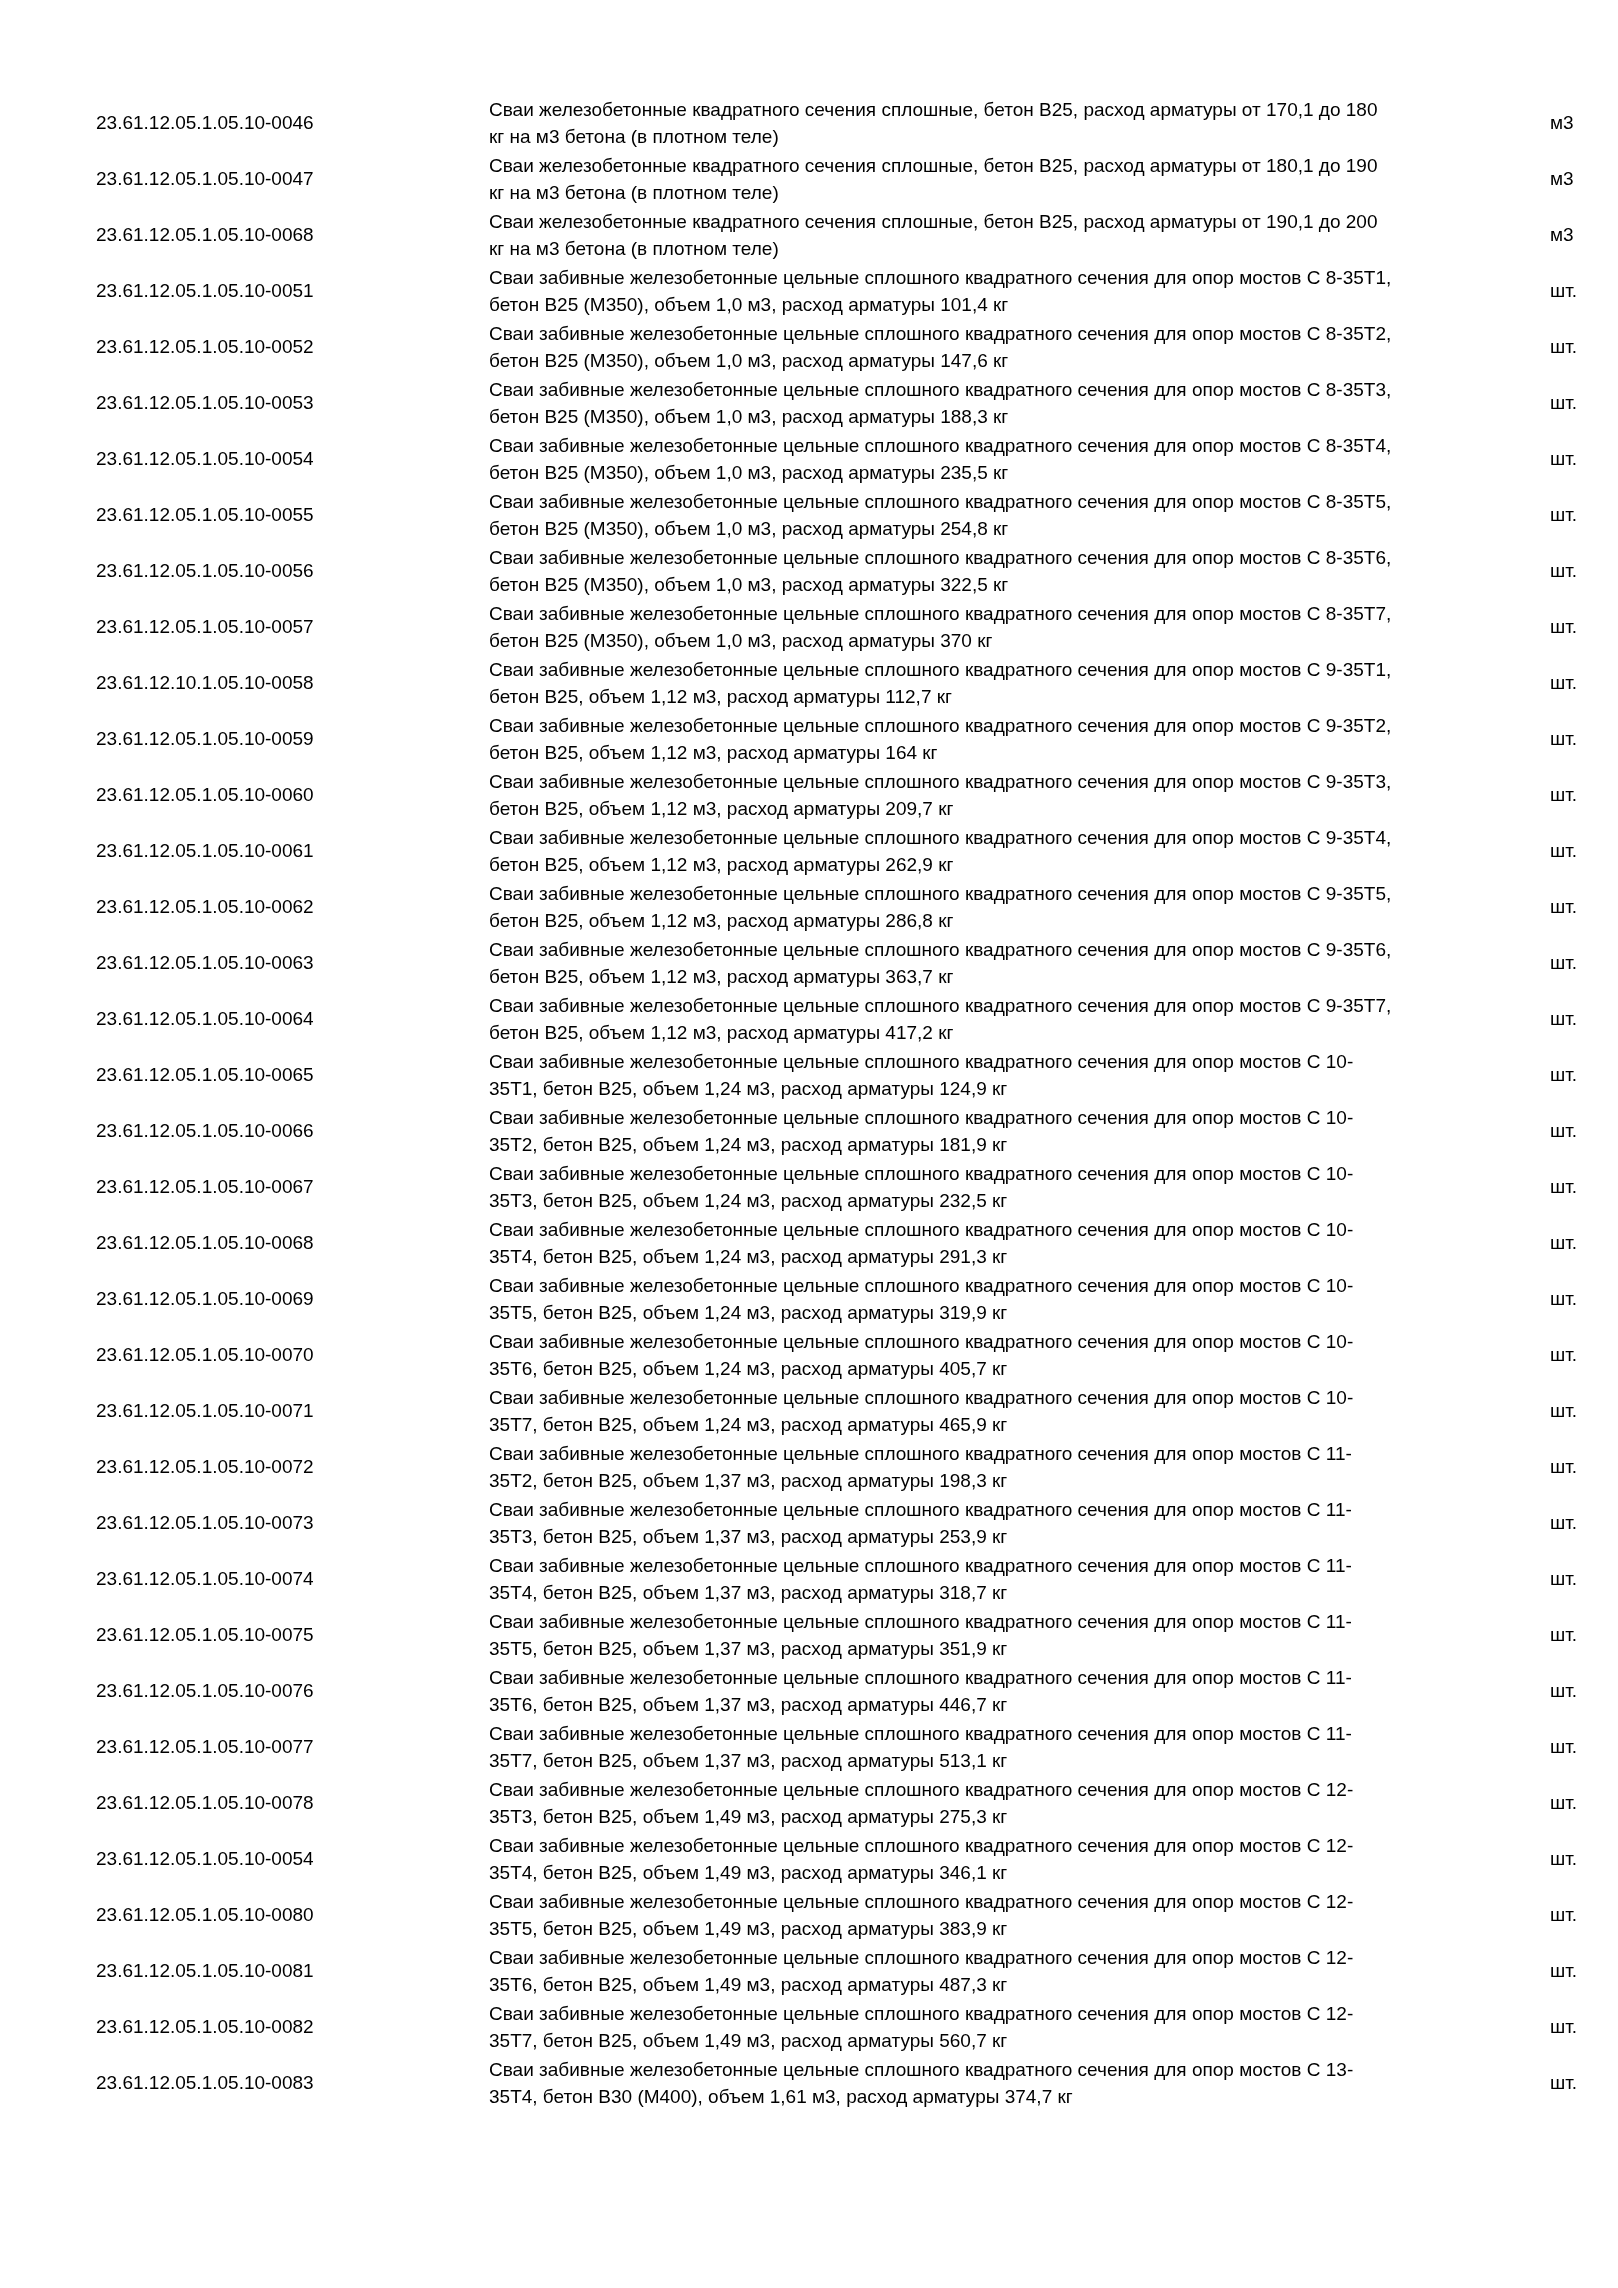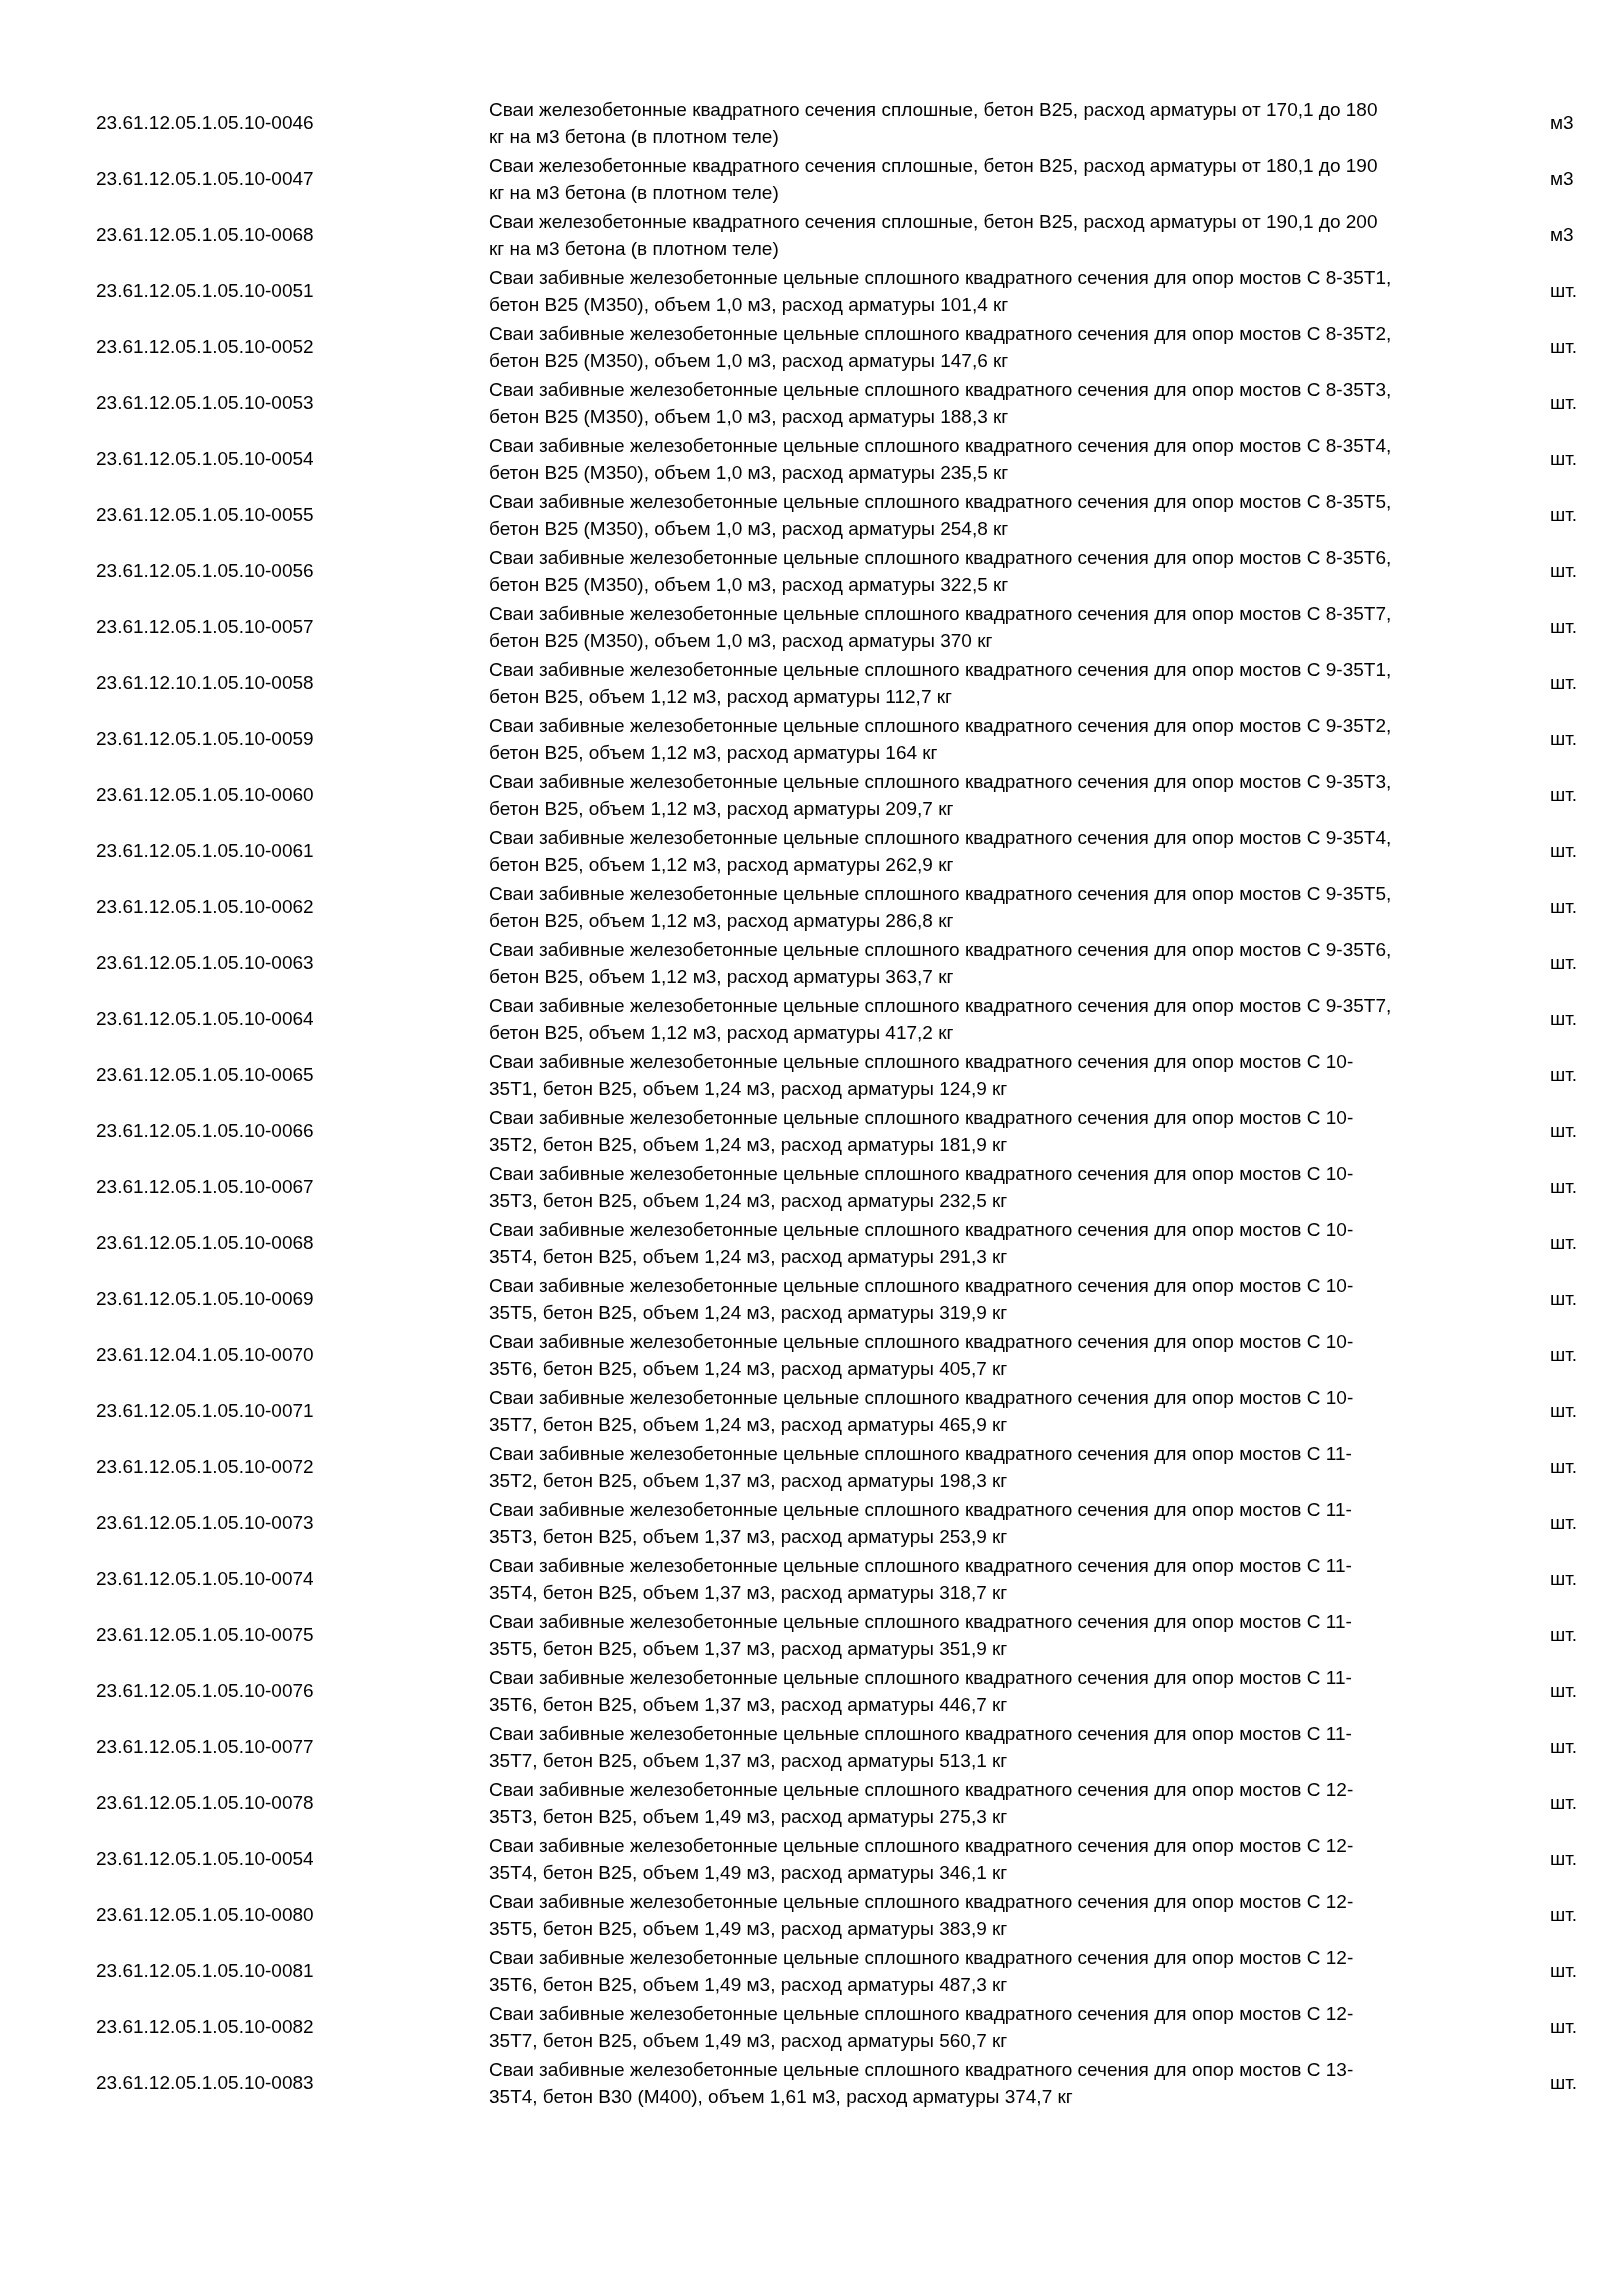--- a/index.html
+++ b/index.html
@@ -199,21 +199,21 @@
   </div>
 
   <div class="row">
     <div class="cell-code">23.61.12.05.1.05.10-0069</div>
     <div class="cell-desc">Сваи забивные железобетонные цельные сплошного квадратного сечения для опор мостов С 10-
 35Т5, бетон В25, объем 1,24 м3, расход арматуры 319,9 кг</div>
     <div class="cell-unit">шт.</div>
   </div>
 
   <div class="row">
-    <div class="cell-code">23.61.12.04.1.05.10-0070</div>
+    <div class="cell-code">23.61.12.05.1.05.10-0070</div>
     <div class="cell-desc">Сваи забивные железобетонные цельные сплошного квадратного сечения для опор мостов С 10-
 35Т6, бетон В25, объем 1,24 м3, расход арматуры 405,7 кг</div>
     <div class="cell-unit">шт.</div>
   </div>
 
   <div class="row">
     <div class="cell-code">23.61.12.05.1.05.10-0071</div>
     <div class="cell-desc">Сваи забивные железобетонные цельные сплошного квадратного сечения для опор мостов С 10-
 35Т7, бетон В25, объем 1,24 м3, расход арматуры 465,9 кг</div>
     <div class="cell-unit">шт.</div>

